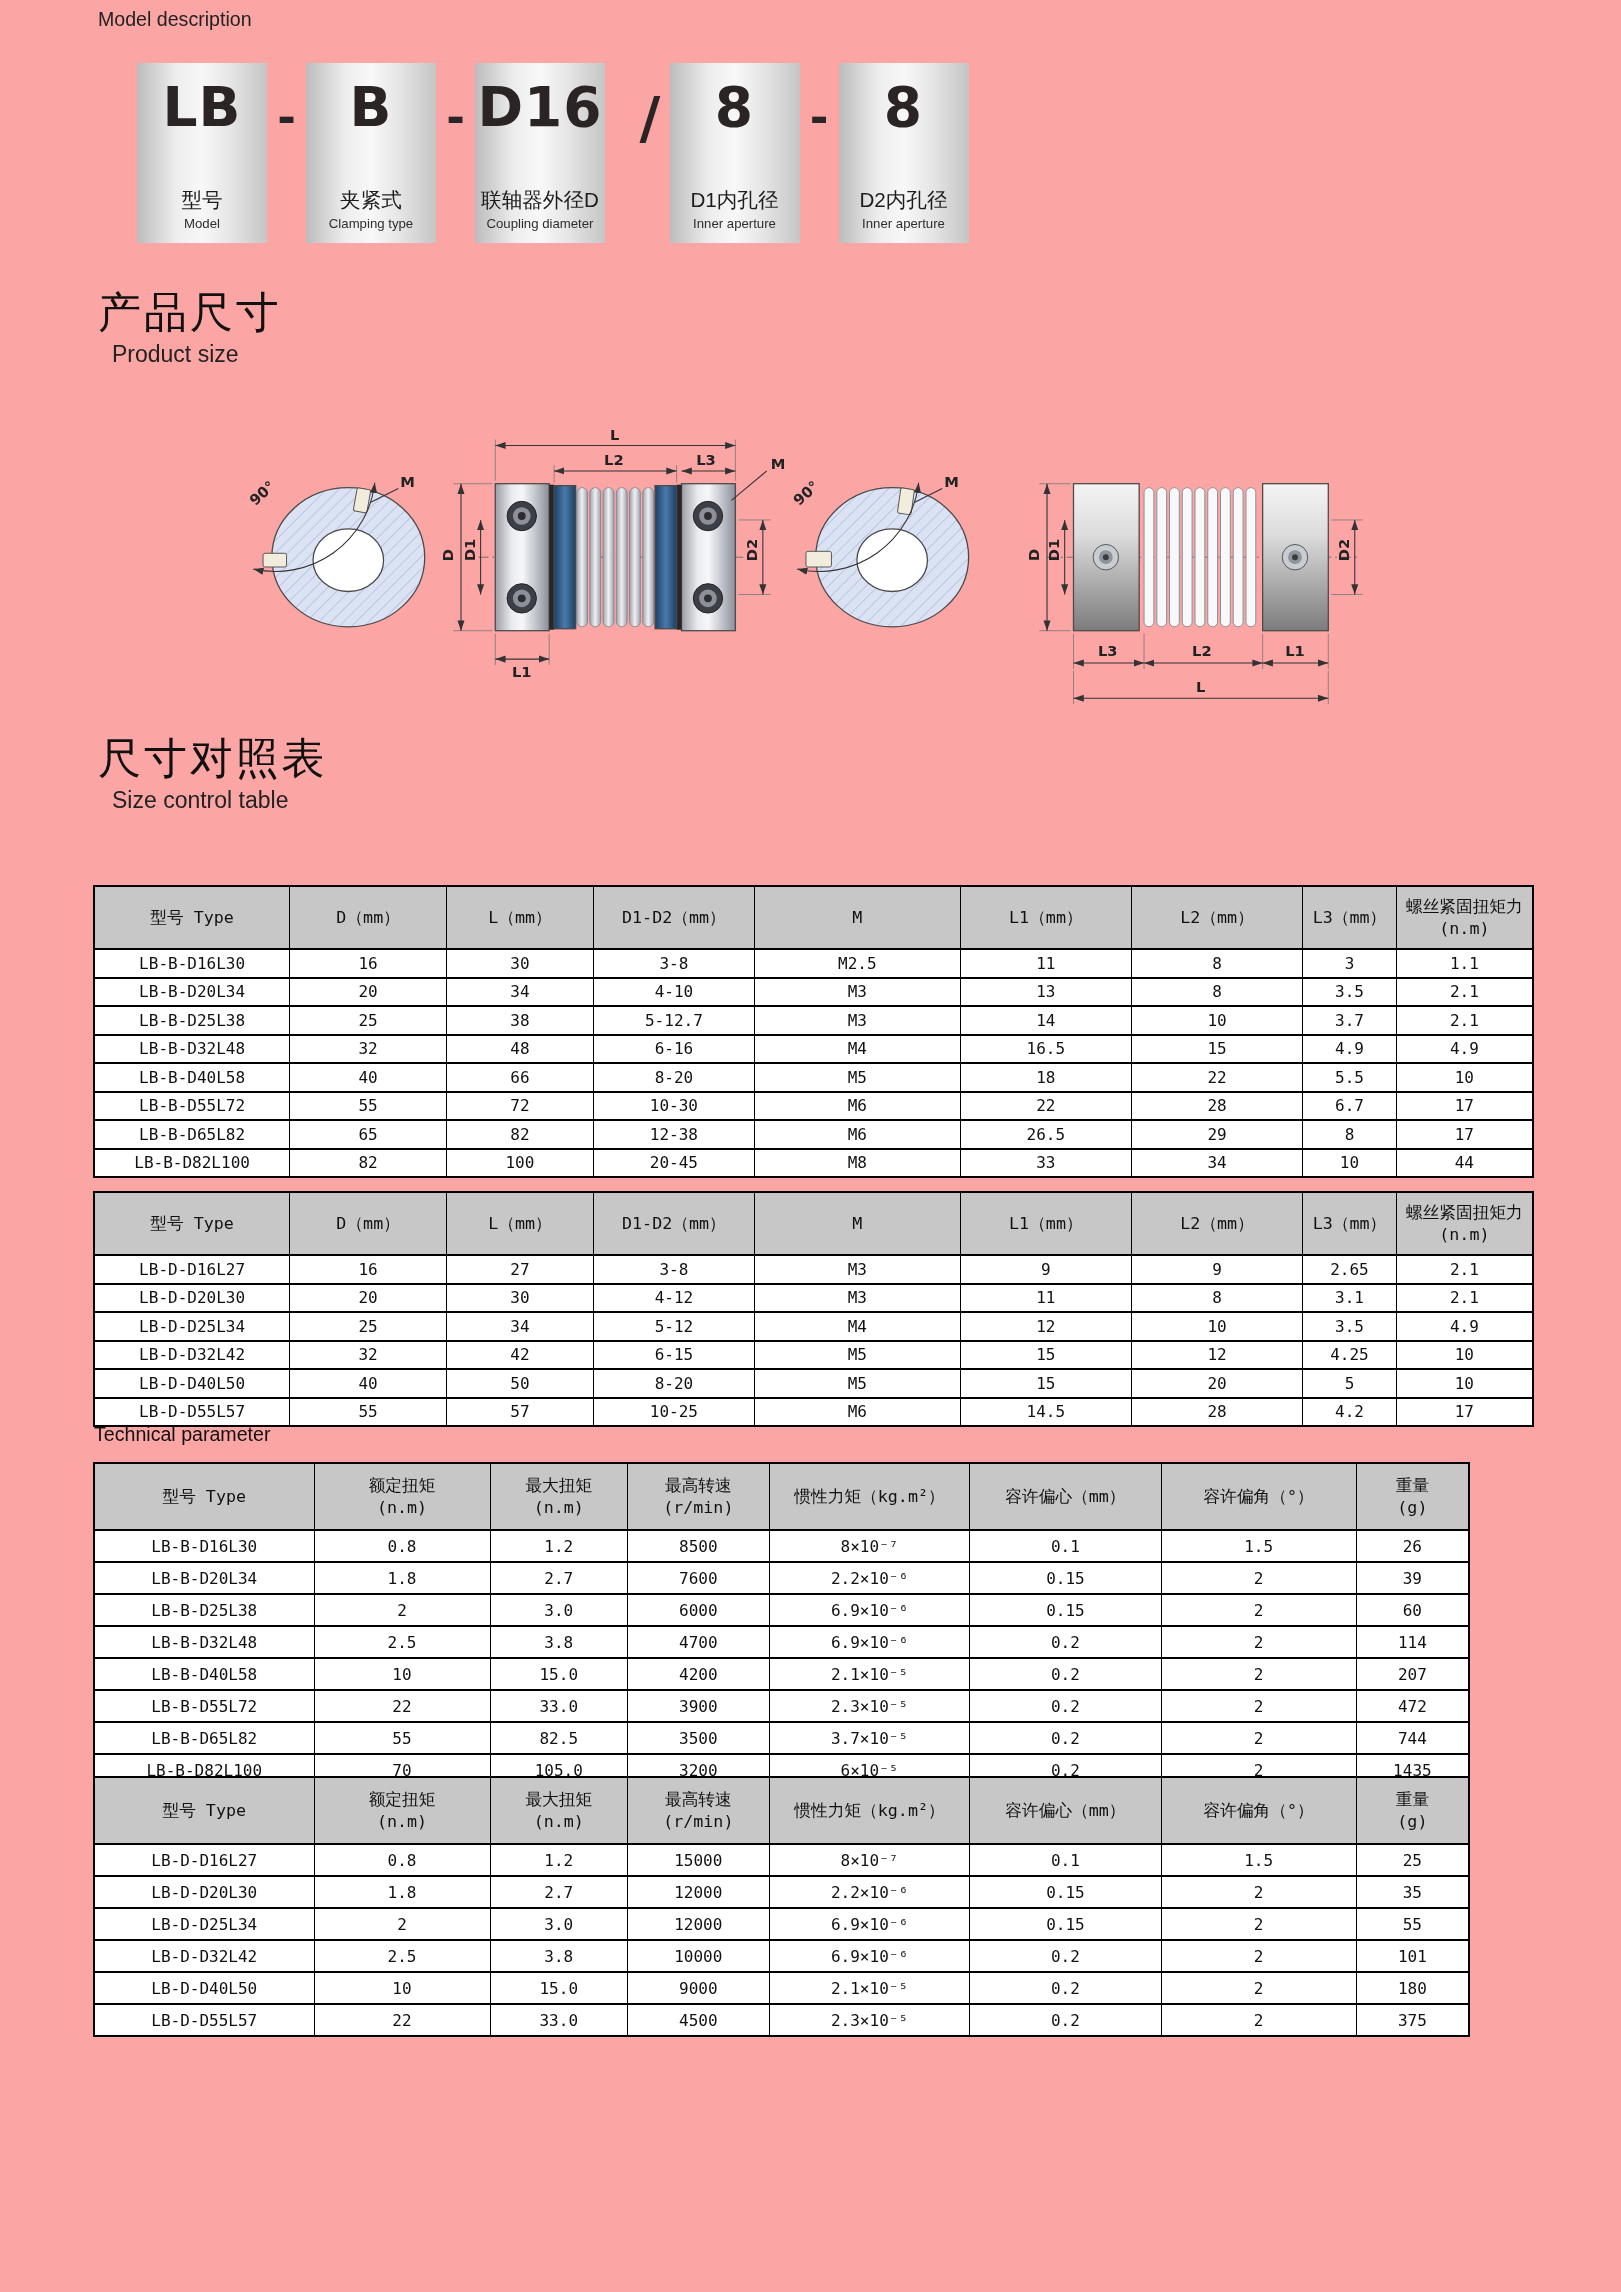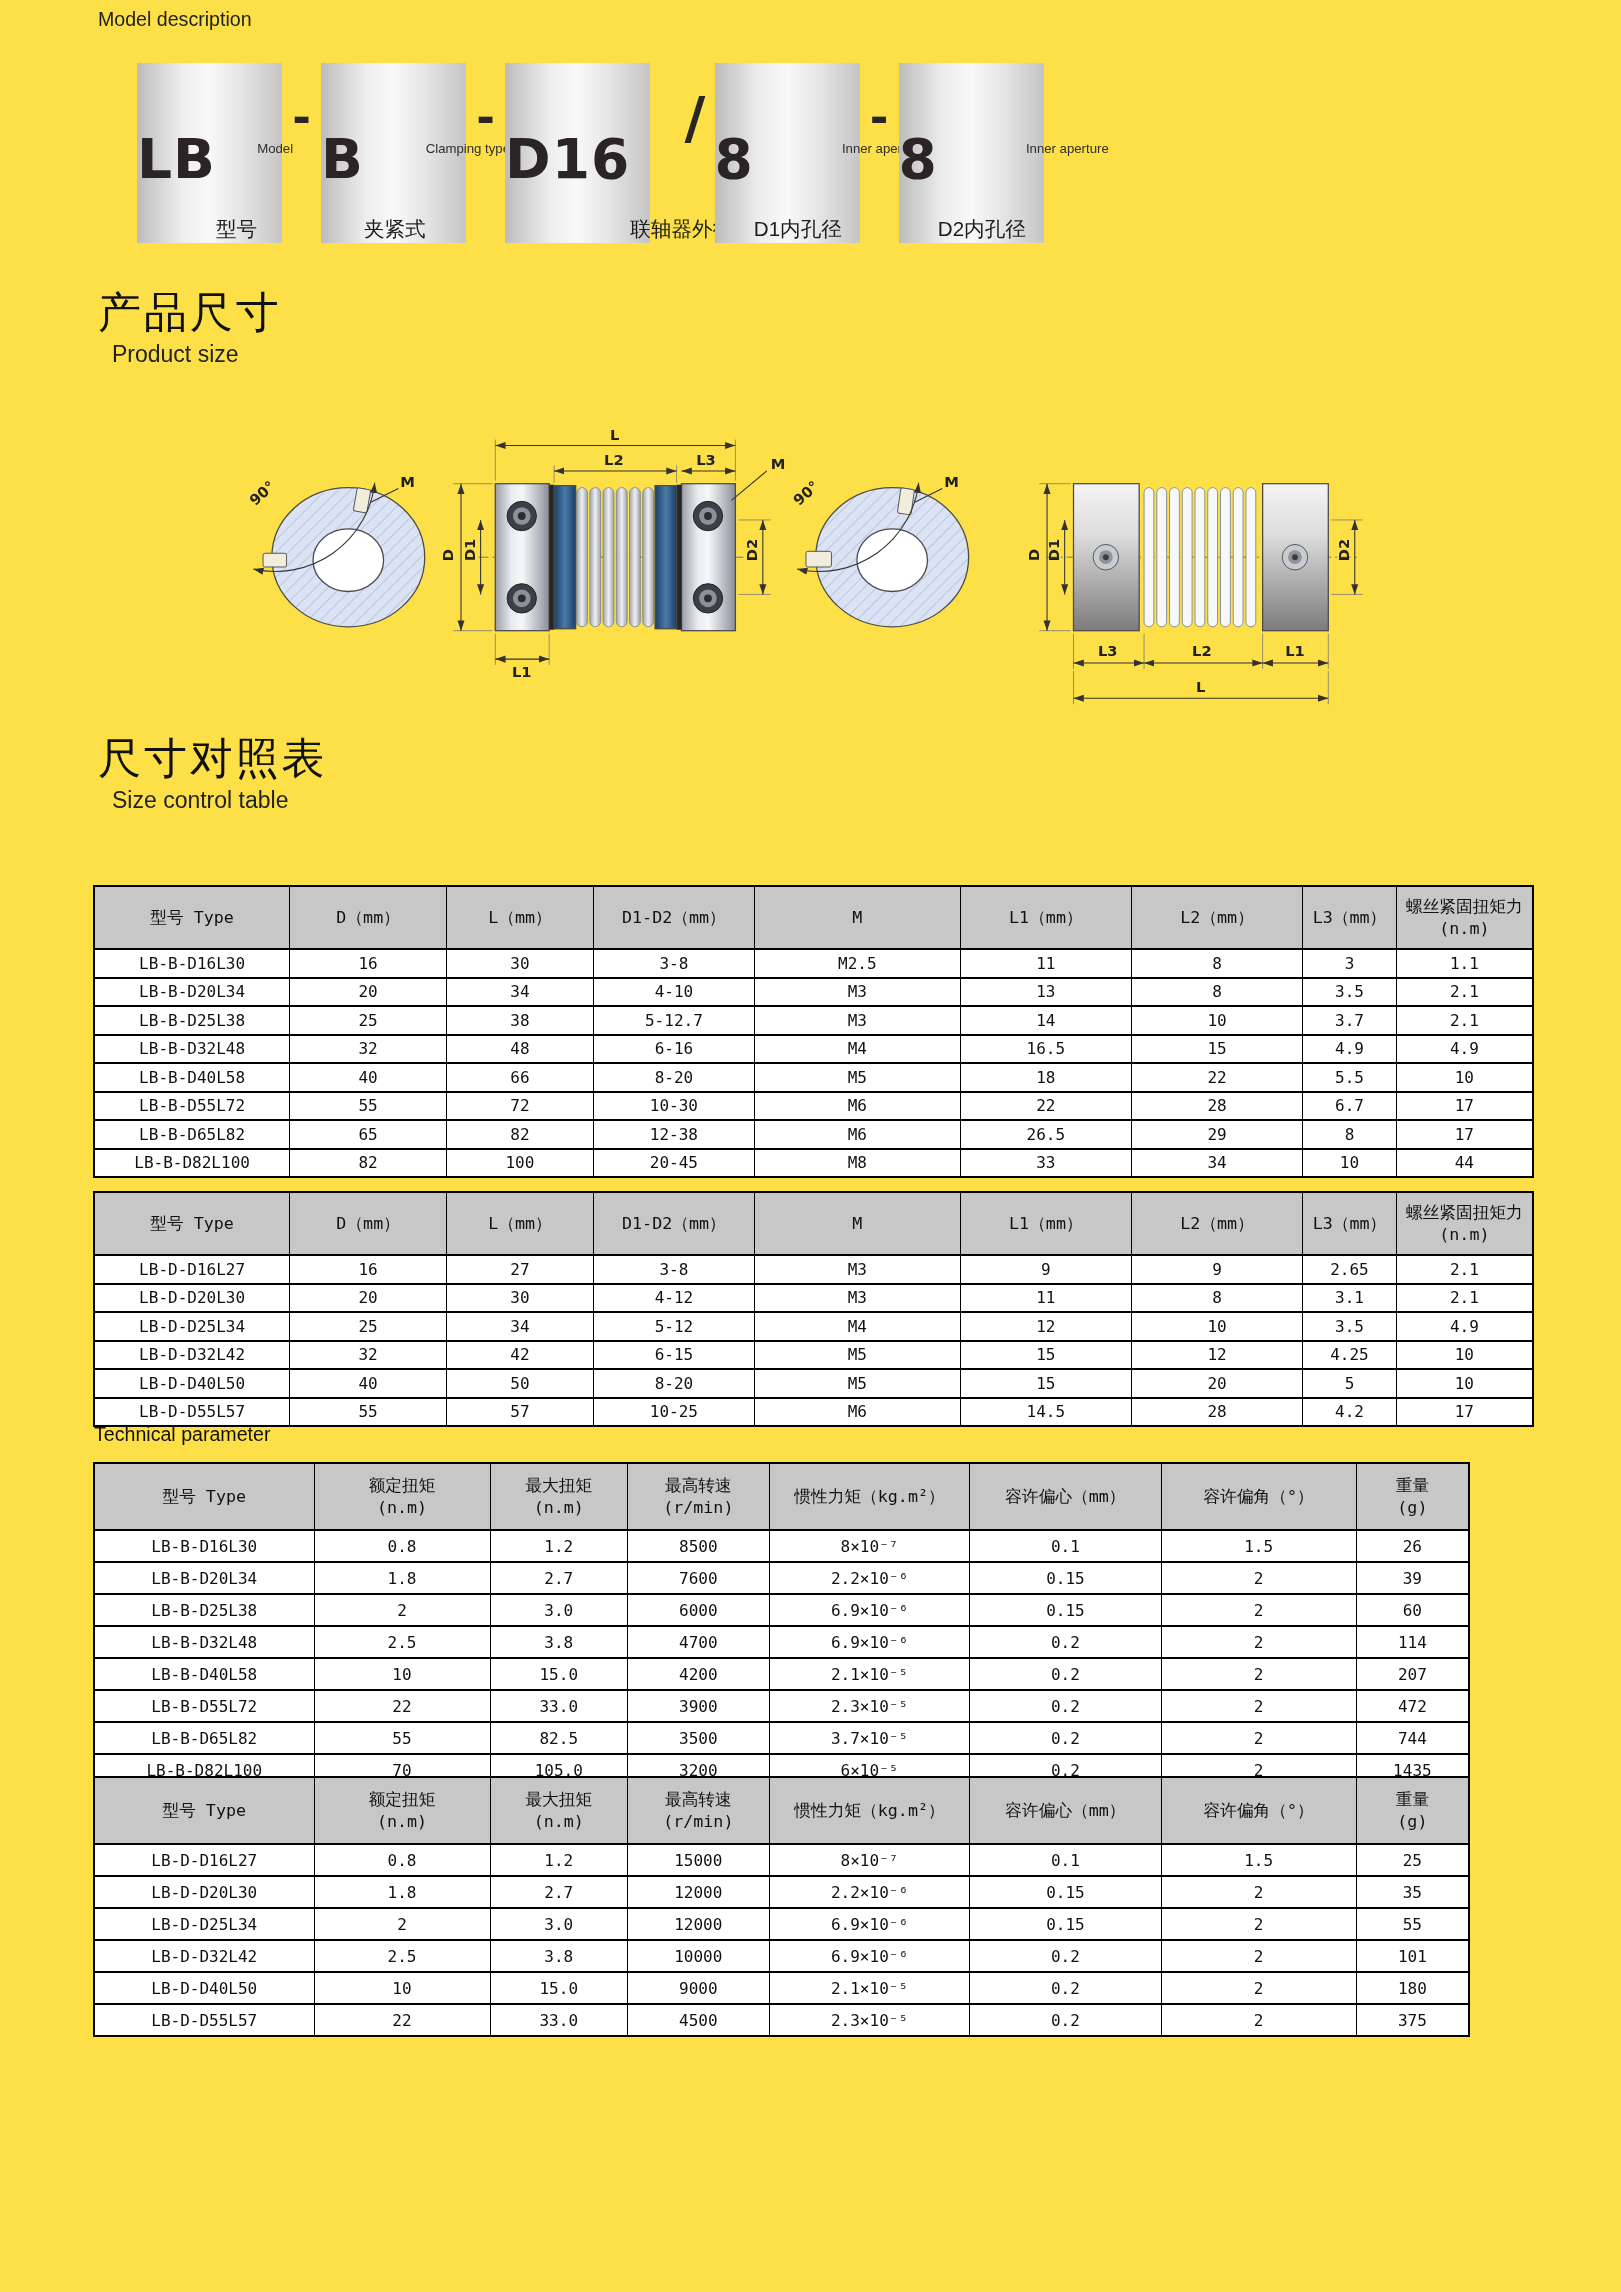--- a/index.html
+++ b/index.html
@@ -1,23 +1,23 @@
 <!DOCTYPE html>
 <html><head>
 <meta charset="utf-8">
 <style>
   html,body{margin:0;padding:0;background:#ffffff;}
-  .page{position:relative;width:1621px;height:2293px;background:#fde047;overflow:hidden;
+  .page{position:relative;width:1621px;height:2293px;background:#fca5a5;overflow:hidden;
         font-family:"Liberation Sans",sans-serif;color:#1a1a1a;}
 
   .top-label{position:absolute;left:98px;top:7.8px;font-size:19.6px;color:#222;}
 
   
   .model-row{position:absolute;left:137px;top:63px;display:flex;align-items:stretch;}
-  .mbox{width:145px;height:180px;margin:0;display:flex;flex-direction:row;align-items:center;
+  .mbox{width:130px;height:180px;margin:0;display:flex;flex-direction:column;align-items:center;
         background:linear-gradient(90deg,#bdbcbc 0%,#ededed 30%,#f8f8f8 50%,#e6e5e5 72%,#c6c5c5 100%);text-align:center;}
   .mbox .code{margin-top:11.8px;font-size:55px;font-weight:700;letter-spacing:1px;color:#2b2424;
               font-family:"DejaVu Sans",sans-serif;}
   .mbox .zh{margin-top:auto;font-size:20.6px;color:#1d1d1d;white-space:nowrap;}
   .mbox .en{font-size:13.2px;color:#2e2e2e;margin:2px 0 11.8px 0;white-space:nowrap;}
   .msep{width:39px;text-align:center;font-size:45px;font-weight:700;color:#2b2424;line-height:110px;
         font-family:"DejaVu Sans",sans-serif;}
   .msep.slash{font-size:57px;}
   .mgap{width:25.5px;}
 

